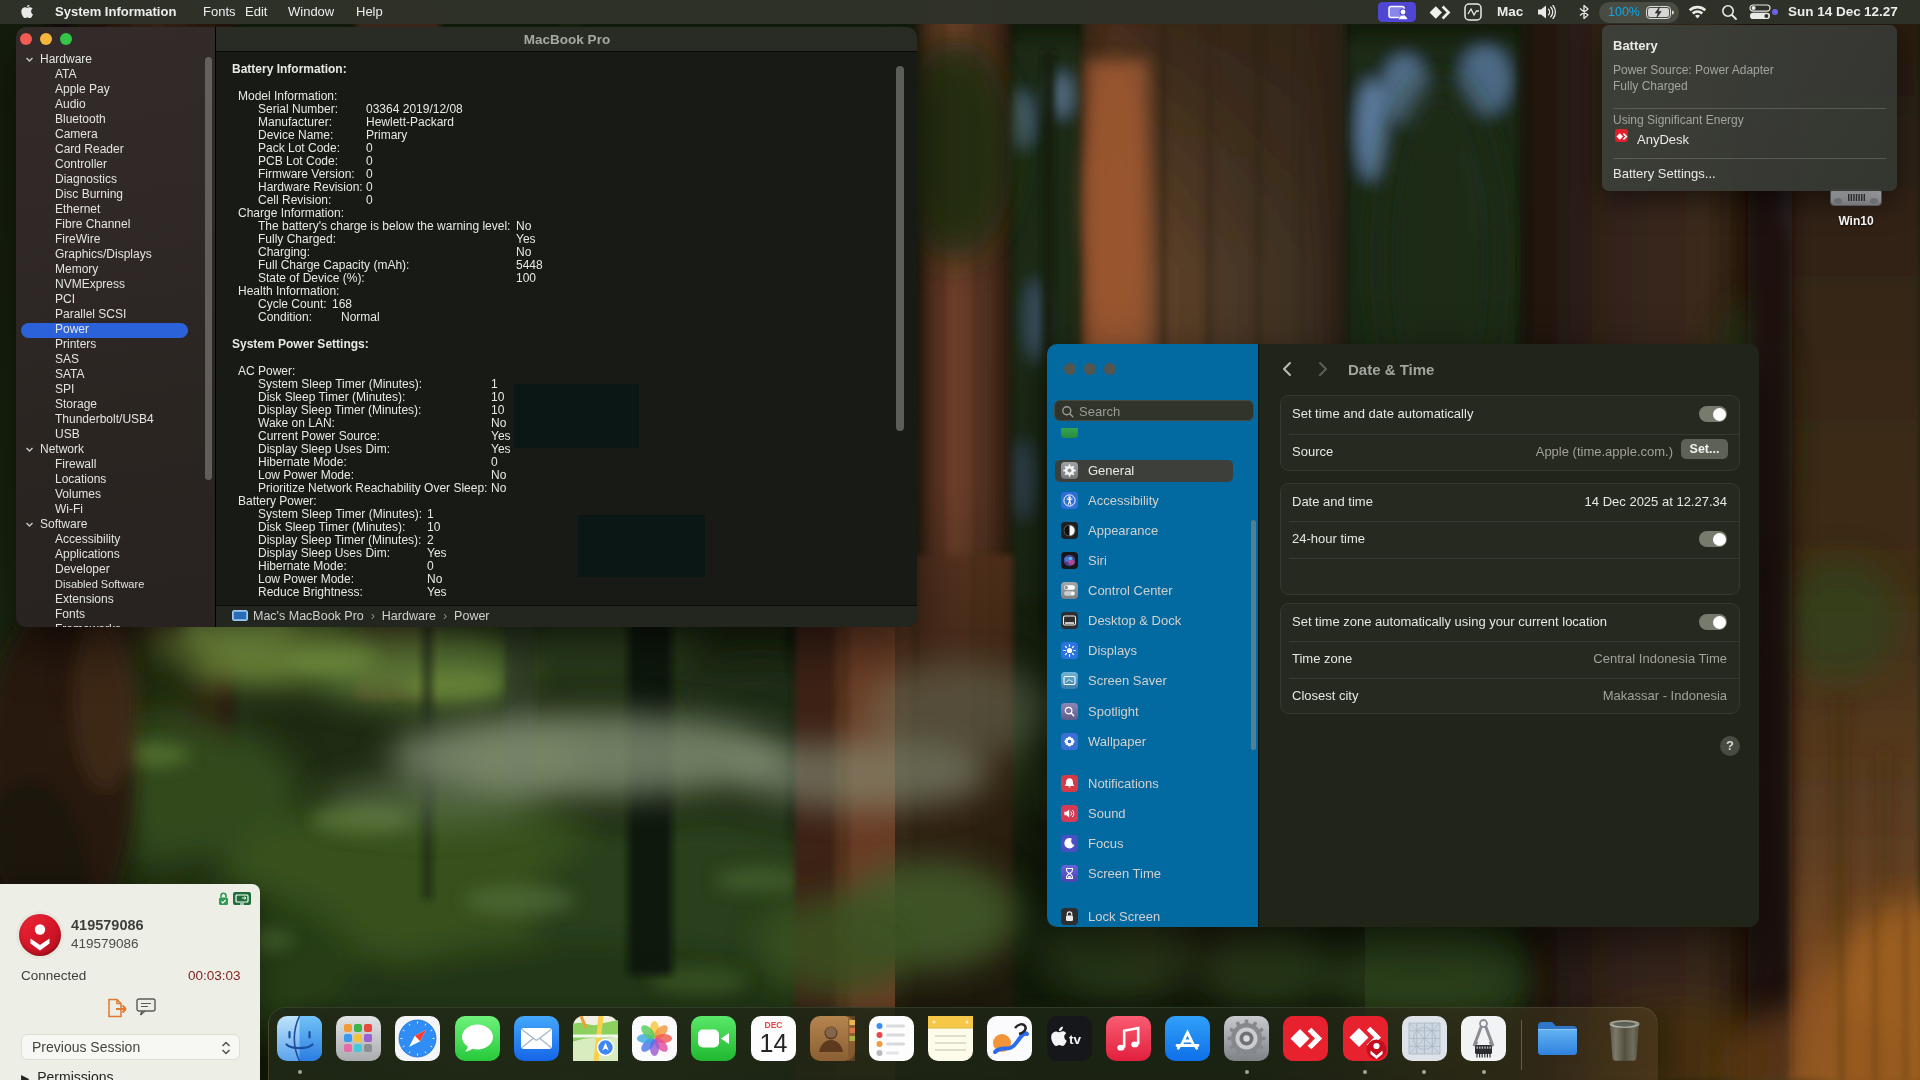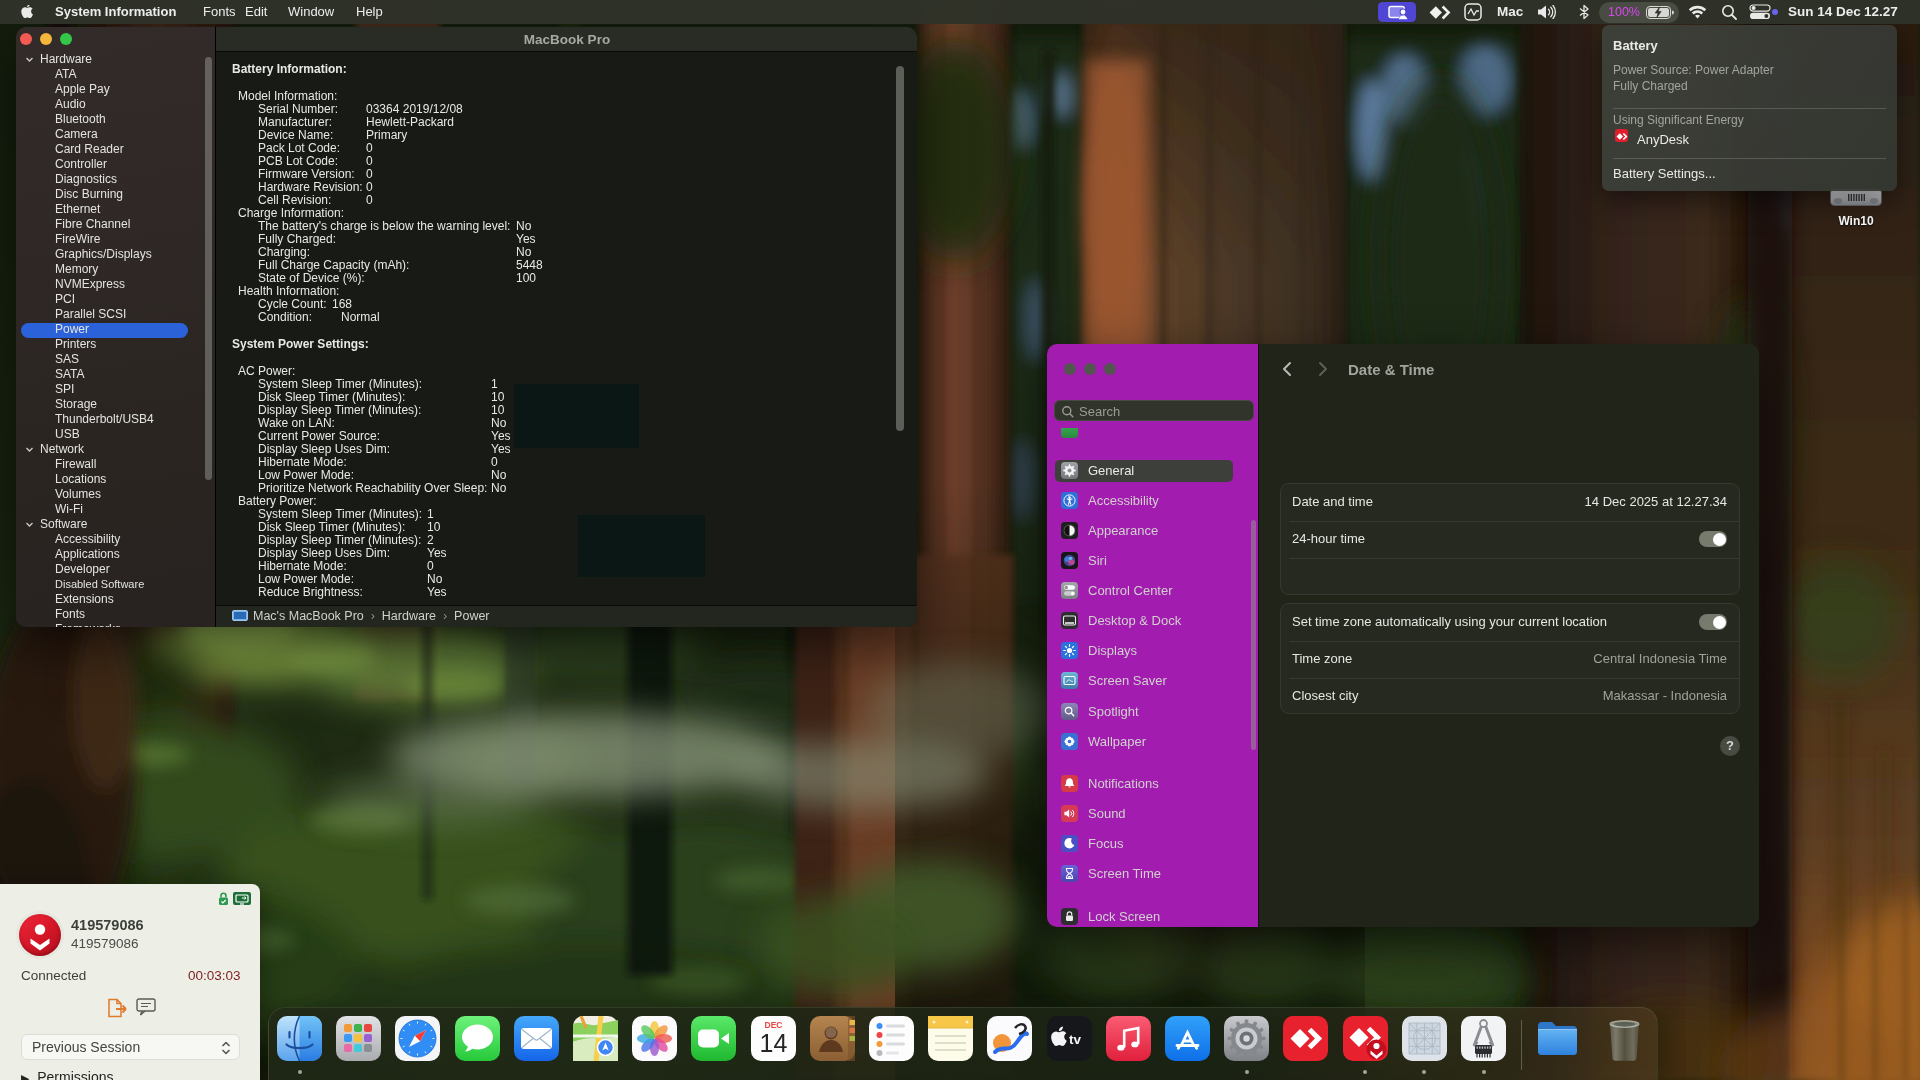--- a/index.html
+++ b/index.html
@@ -16,21 +16,21 @@
 #si-side { position:absolute; left:0; top:0; width:199px; height:600px; background:linear-gradient(170deg,#332b29 0%,#2f2826 35%,#2b2522 65%,#282220 100%); color:#dfe0dc; }
 #si-main { position:absolute; left:199px; top:0; width:702px; height:600px; background:#161813; border-left:1px solid #000; }
 #si-title { position:absolute; left:0; top:0; width:702px; height:25px; background:#292b25; border-bottom:1px solid #0a0a08; color:#a6a8a2; font-weight:bold; font-size:13.5px; text-align:center; line-height:25px; }
 #si-content { position:absolute; left:0; top:25px; width:702px; height:553px; background:#181a15; color:#e8e9e4; }
 #si-bottom { position:absolute; left:0; top:578px; width:702px; height:22px; background:#23251f; border-top:1px solid #0a0a08; color:#cfd0cc; font-size:12.5px; line-height:21px; }
 .sirow { position:absolute; white-space:pre; }
 .sib { font-weight:bold; }
 
 
 #setwin { position:absolute; left:1047px; top:344px; width:712px; height:583px; border-radius:10px; overflow:hidden; z-index:20; box-shadow:0 18px 50px rgba(0,0,0,0.55); }
-#set-side { position:absolute; left:0; top:0; width:212px; height:583px; background:#a21caf; border-right:1px solid #121410; }
+#set-side { position:absolute; left:0; top:0; width:212px; height:583px; background:#0369a1; border-right:1px solid #121410; }
 #set-main { position:absolute; left:212px; top:0; width:500px; height:583px; background:#212419; }
 .dot3 { position:absolute; width:12px; height:12px; border-radius:6px; background:#53564f; top:19px; }
 #searchbox { position:absolute; left:7px; top:56px; width:200px; height:21px; border:1px solid #46493f; background:#31342b; border-radius:6px; color:#9b9d95; font-size:13px; line-height:19px; }
 .card { position:absolute; left:21px; background:#262920; border:1px solid #363931; border-radius:9px; }
 .crow { position:absolute; left:0; width:100%; height:37px; }
 .crow .lab { position:absolute; left:11px; top:10px; font-size:13px; color:#e6e7e2; }
 .crow .val { position:absolute; right:12px; top:10px; font-size:13px; color:#a0a29a; }
 .crow .valw { position:absolute; right:12px; top:10px; font-size:13px; color:#e6e7e2; }
 .cdiv { position:absolute; left:8px; right:0px; height:1px; background:#363931; }
 .toggle { position:absolute; right:12px; top:10px; width:28px; height:16px; border-radius:8px; background:#767b6e; }
@@ -295,21 +295,21 @@
   </svg>
   <div class="abs bold" style="left:1497px;top:4px;font-size:13.5px">Mac</div>
   <svg class="abs" style="left:1538px;top:5px" width="20" height="14" viewBox="0 0 20 14">
     <path fill="#e9eae8" d="M0 4.5h3L8 .5v13L3 9.5H0z"></path>
     <path d="M10.5 4.2a4 4 0 0 1 0 5.6M12.8 2.2a7 7 0 0 1 0 9.6M15 .5a10 10 0 0 1 0 13" fill="none" stroke="#e9eae8" stroke-width="1.3" stroke-linecap="round"></path>
   </svg>
   <svg class="abs" style="left:1578px;top:4px" width="12" height="16" viewBox="0 0 12 16">
     <path d="M2 4.5 10 11 6 14.5v-13L10 5 2 11.5" fill="none" stroke="#e9eae8" stroke-width="1.3" stroke-linejoin="round"></path>
   </svg>
   <div class="abs" style="left:1599px;top:1.5px;width:80px;height:21px;background:rgba(235,240,225,0.14);border-radius:11px">
-    <div class="abs" style="left:9px;top:3px;font-size:12.5px;color:#d946ef">100%</div>
+    <div class="abs" style="left:9px;top:3px;font-size:12.5px;color:#0ea5e9">100%</div>
     <svg class="abs" style="left:47px;top:4px" width="30" height="13" viewBox="0 0 30 13">
       <rect x="0.5" y="0.5" width="24" height="12" rx="3.5" fill="none" stroke="#d7d8d4" stroke-width="1"></rect>
       <rect x="2" y="2" width="21" height="9" rx="2.2" fill="#d7d8d4"></rect>
       <path d="M26 4.5v4c1.2-.3 2-1 2-2s-.8-1.7-2-2z" fill="#d7d8d4"></path>
       <path d="M13.6 0.8 9.2 7h2.8l-1.4 5 4.6-6.6h-2.9z" fill="#30332c" stroke="#30332c" stroke-width="0.6"></path>
     </svg>
   </div>
   <svg class="abs" style="left:1688px;top:4.5px" width="19" height="14" viewBox="0 0 19 14">
     <path d="M0.8 4.2a13 13 0 0 1 17.4 0l-1.8 2a10.3 10.3 0 0 0-13.8 0zM3.8 7.5a8.6 8.6 0 0 1 11.4 0l-1.8 2a5.9 5.9 0 0 0-7.8 0zM7 10.8a4.2 4.2 0 0 1 5 0L9.5 13.6z" fill="#e9eae8"></path>
   </svg>
@@ -643,20 +643,32 @@
 <div class="abs" style="left:204px;top:176px;width:5px;height:230px;border-radius:3px;background:rgba(145,147,141,0.55)"></div>
   </div>
   <div id="set-main">
 <svg class="abs" style="left:22px;top:17px" width="12" height="16" viewBox="0 0 12 16">
           <path d="M9 2 3 8l6 6" fill="none" stroke="#b9bab6" stroke-width="2" stroke-linecap="round" stroke-linejoin="round"></path>
         </svg>
 <svg class="abs" style="left:58px;top:17px" width="12" height="16" viewBox="0 0 12 16">
           <path d="M3 2l6 6-6 6" fill="none" stroke="#5d5f59" stroke-width="2" stroke-linecap="round" stroke-linejoin="round"></path>
         </svg>
 <div class="abs" style="left:89px;top:17px;font-size:15px;font-weight:bold;color:#a2a49e">Date &amp; Time</div>
+<div class="card" style="top:51px;width:460px;height:76px">
+<div class="crow" style="top:0">
+            <div class="lab">Set time and date automatically</div>
+            <div class="toggle"></div>
+          </div>
+<div class="cdiv" style="top:38px"></div>
+<div class="crow" style="top:38px">
+            <div class="lab">Source</div>
+<div class="val" style="right:66px">Apple (time.apple.com.)</div>
+<div class="abs" style="right:11px;top:5px;width:47px;height:20px;background:#5d6156;border-radius:5px;text-align:center;line-height:20px;font-size:12.5px;color:#f0f1ed;font-weight:bold">Set...</div>
+          </div>
+</div>
 <div class="card" style="top:139px;width:460px;height:112px">
 <div class="crow" style="top:0">
             <div class="lab">Date and time</div>
             <div class="valw">14 Dec 2025 at 12.27.34</div>
           </div>
 <div class="cdiv" style="top:37px"></div>
 <div class="crow" style="top:37px">
             <div class="lab">24-hour time</div>
             <div class="toggle"></div>
           </div>

